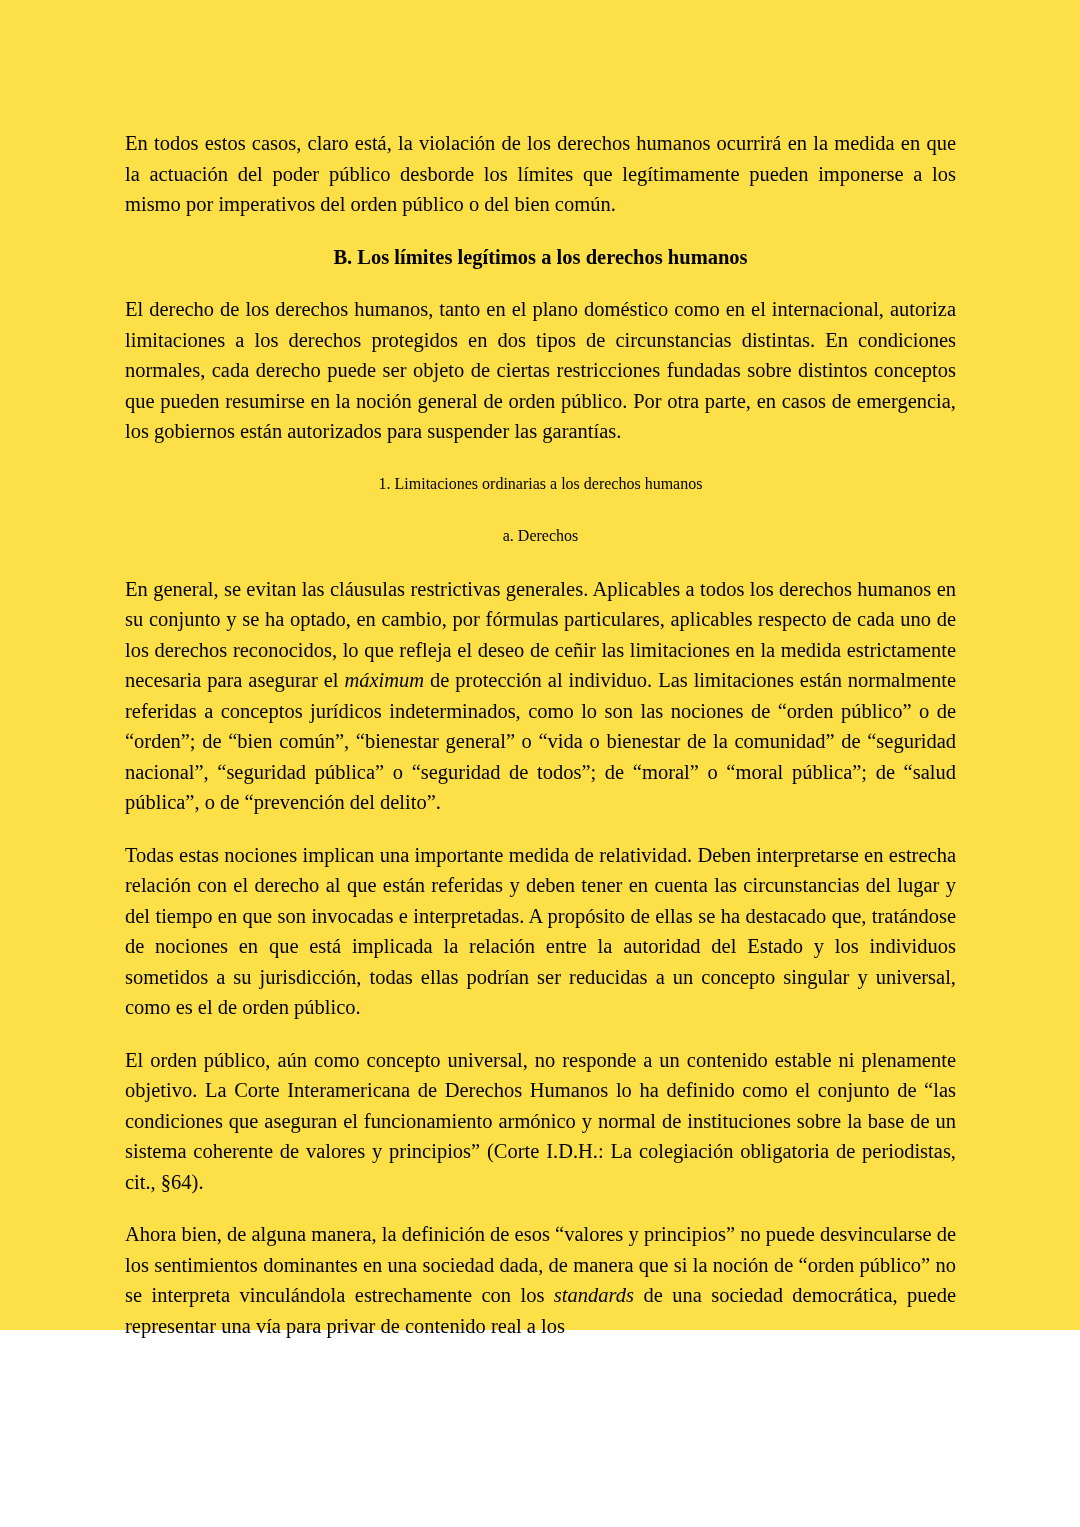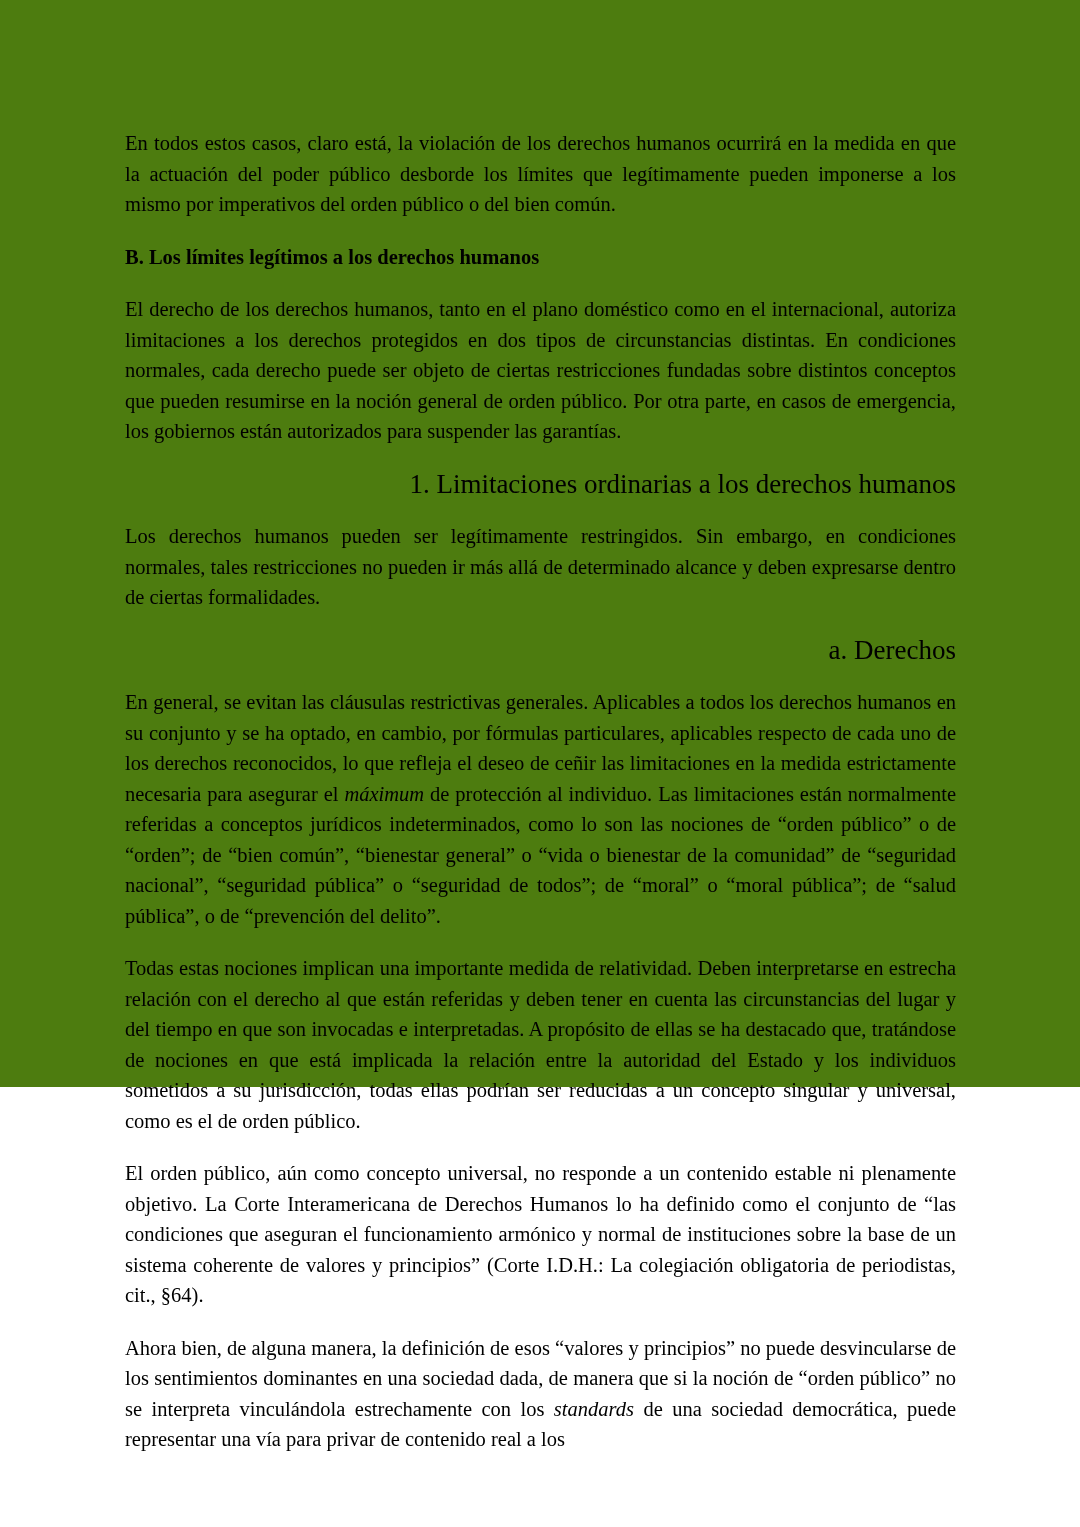--- a/index.html
+++ b/index.html
@@ -11,22 +11,22 @@
   body {
     width: 1080px;
     height: 1527px;
     font-family: "Liberation Serif", "DejaVu Serif", serif;
     color: #000000;
     -webkit-font-smoothing: antialiased;
   }
   .page {
     position: relative;
     width: 1080px;
-    height: 1087px;
-    background: #4d7c0f;
+    height: 1330px;
+    background: #fde047;
     box-sizing: border-box;
     padding: 128px 124px 0 125px;
   }
   .content {
     width: 831px;
   }
   p.para {
     margin: 0 0 22px 0;
     font-size: 20.5px;
     line-height: 30.5px;
@@ -35,49 +35,48 @@
     hyphens: none;
   }
   p.para:last-child {
     margin-bottom: 0;
   }
   h2.heading-b {
     margin: 0 0 22px 0;
     font-size: 20.5px;
     line-height: 30.5px;
     font-weight: bold;
-    text-align: left;
+    text-align: center;
   }
   p.subheading {
     margin: 0 0 22px 0;
-    font-size: 27px;
+    font-size: 16px;
     line-height: 30.5px;
     font-weight: normal;
-    text-align: right;
+    text-align: center;
   }
   .it {
     font-style: italic;
     margin-top: 45px;
   }
 </style>
 </head>
 <body>
 
 <div class="page">
   <div class="content">
 
     <p class="para">En todos estos casos, claro está, la violación de los derechos humanos ocurrirá en la medida en que la actuación del poder público desborde los límites que legítimamente pueden imponerse a los mismo por imperativos del orden público o del bien común.</p>
 
     <h2 class="heading-b">B. Los límites legítimos a los derechos humanos</h2>
 
     <p class="para">El derecho de los derechos humanos, tanto en el plano doméstico como en el internacional, autoriza limitaciones a los derechos protegidos en dos tipos de circunstancias distintas. En condiciones normales, cada derecho puede ser objeto de ciertas restricciones fundadas sobre distintos conceptos que pueden resumirse en la noción general de orden público. Por otra parte, en casos de emergencia, los gobiernos están autorizados para suspender las garantías.</p>
 
     <p class="subheading">1. Limitaciones ordinarias a los derechos humanos</p>
 
-    <p class="para">Los derechos humanos pueden ser legítimamente restringidos. Sin embargo, en condiciones normales, tales restricciones no pueden ir más allá de determinado alcance y deben expresarse dentro de ciertas formalidades.</p>
 
     <p class="subheading">a. Derechos</p>
 
 
     <p class="para"><span>En general, se evitan las cláusulas restrictivas generales. Aplicables a todos los derechos humanos en su conjunto y se ha optado, en cambio, por fórmulas particulares, aplicables respecto de cada uno de los derechos reconocidos, lo que refleja el deseo de ceñir las limitaciones en la medida estrictamente necesaria para asegurar el </span><span class="it">máximum</span><span> de protección al individuo. Las limitaciones están normalmente referidas a conceptos jurídicos indeterminados, como lo son las nociones de “orden público” o de “orden”; de “bien común”, “bienestar general” o “vida o bienestar de la comunidad” de “seguridad nacional”, “seguridad pública” o “seguridad de todos”; de “moral” o “moral pública”; de “salud pública”, o de “prevención del delito”.</span></p>
 
     <p class="para">Todas estas nociones implican una importante medida de relatividad. Deben interpretarse en estrecha relación con el derecho al que están referidas y deben tener en cuenta las circunstancias del lugar y del tiempo en que son invocadas e interpretadas. A propósito de ellas se ha destacado que, tratándose de nociones en que está implicada la relación entre la autoridad del Estado y los individuos sometidos a su jurisdicción, todas ellas podrían ser reducidas a un concepto singular y universal, como es el de orden público.</p>
 
     <p class="para">El orden público, aún como concepto universal, no responde a un contenido estable ni plenamente objetivo. La Corte Interamericana de Derechos Humanos lo ha definido como el conjunto de “las condiciones que aseguran el funcionamiento armónico y normal de instituciones sobre la base de un sistema coherente de valores y principios” (Corte I.D.H.: La colegiación obligatoria de periodistas, cit., §64).</p>
 

